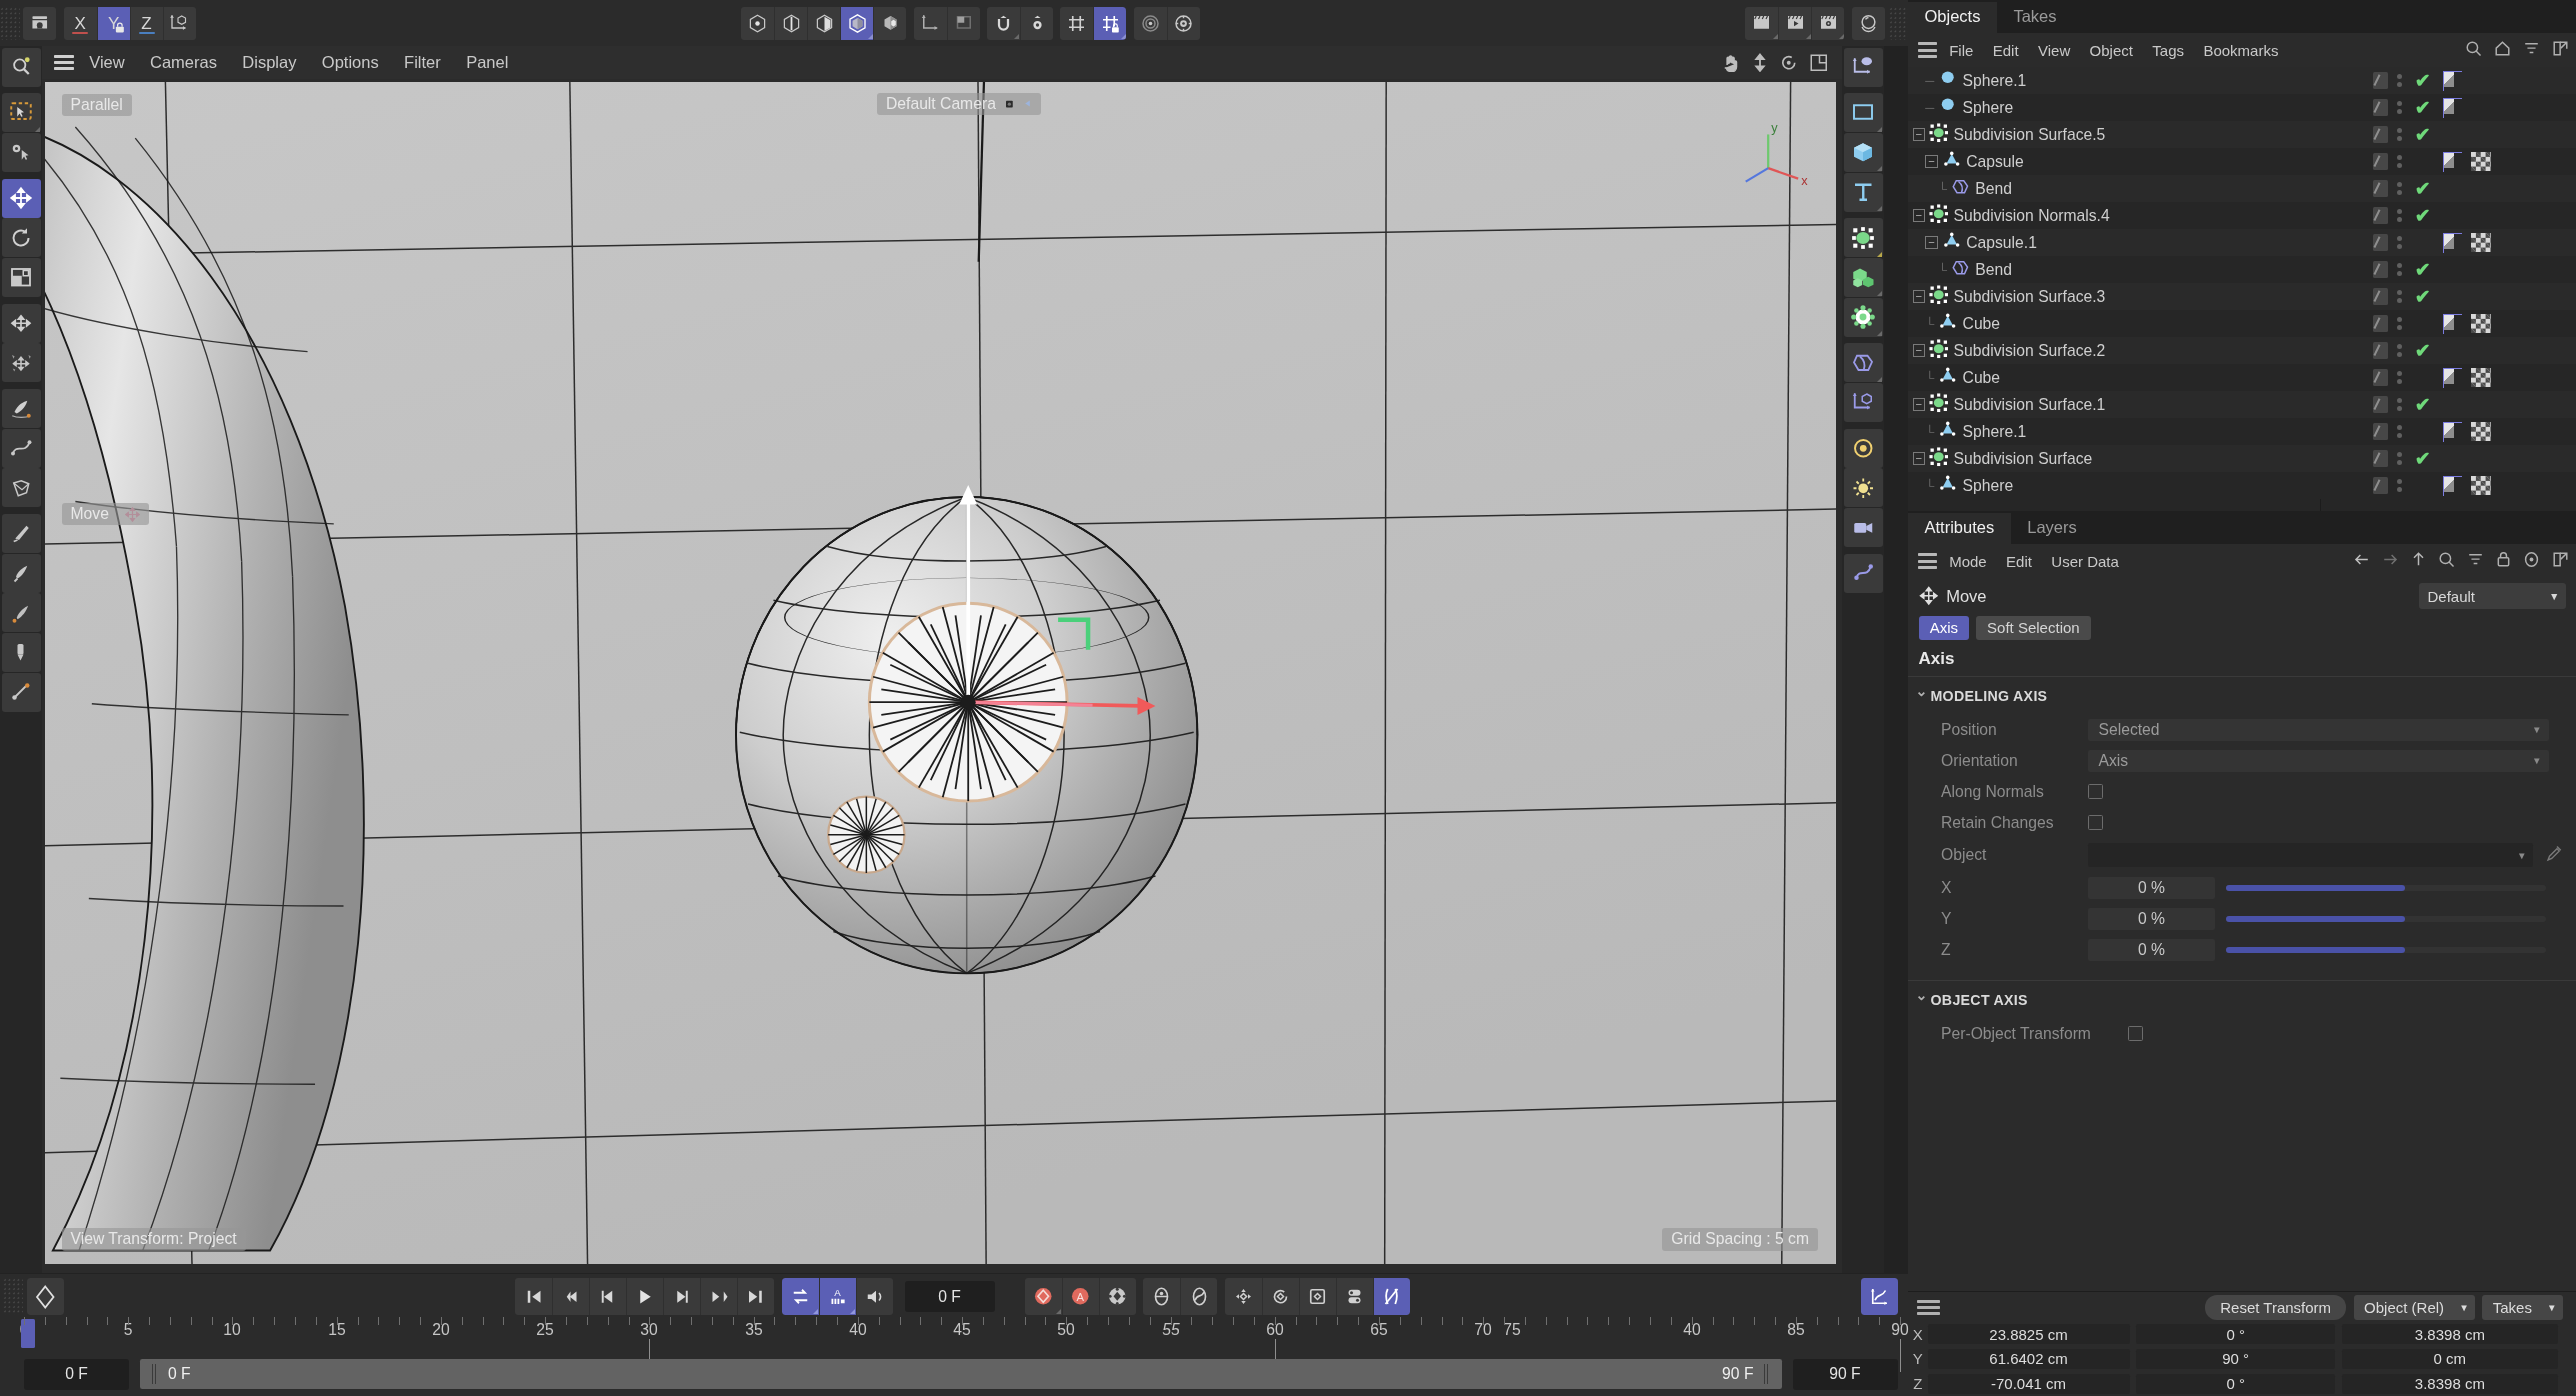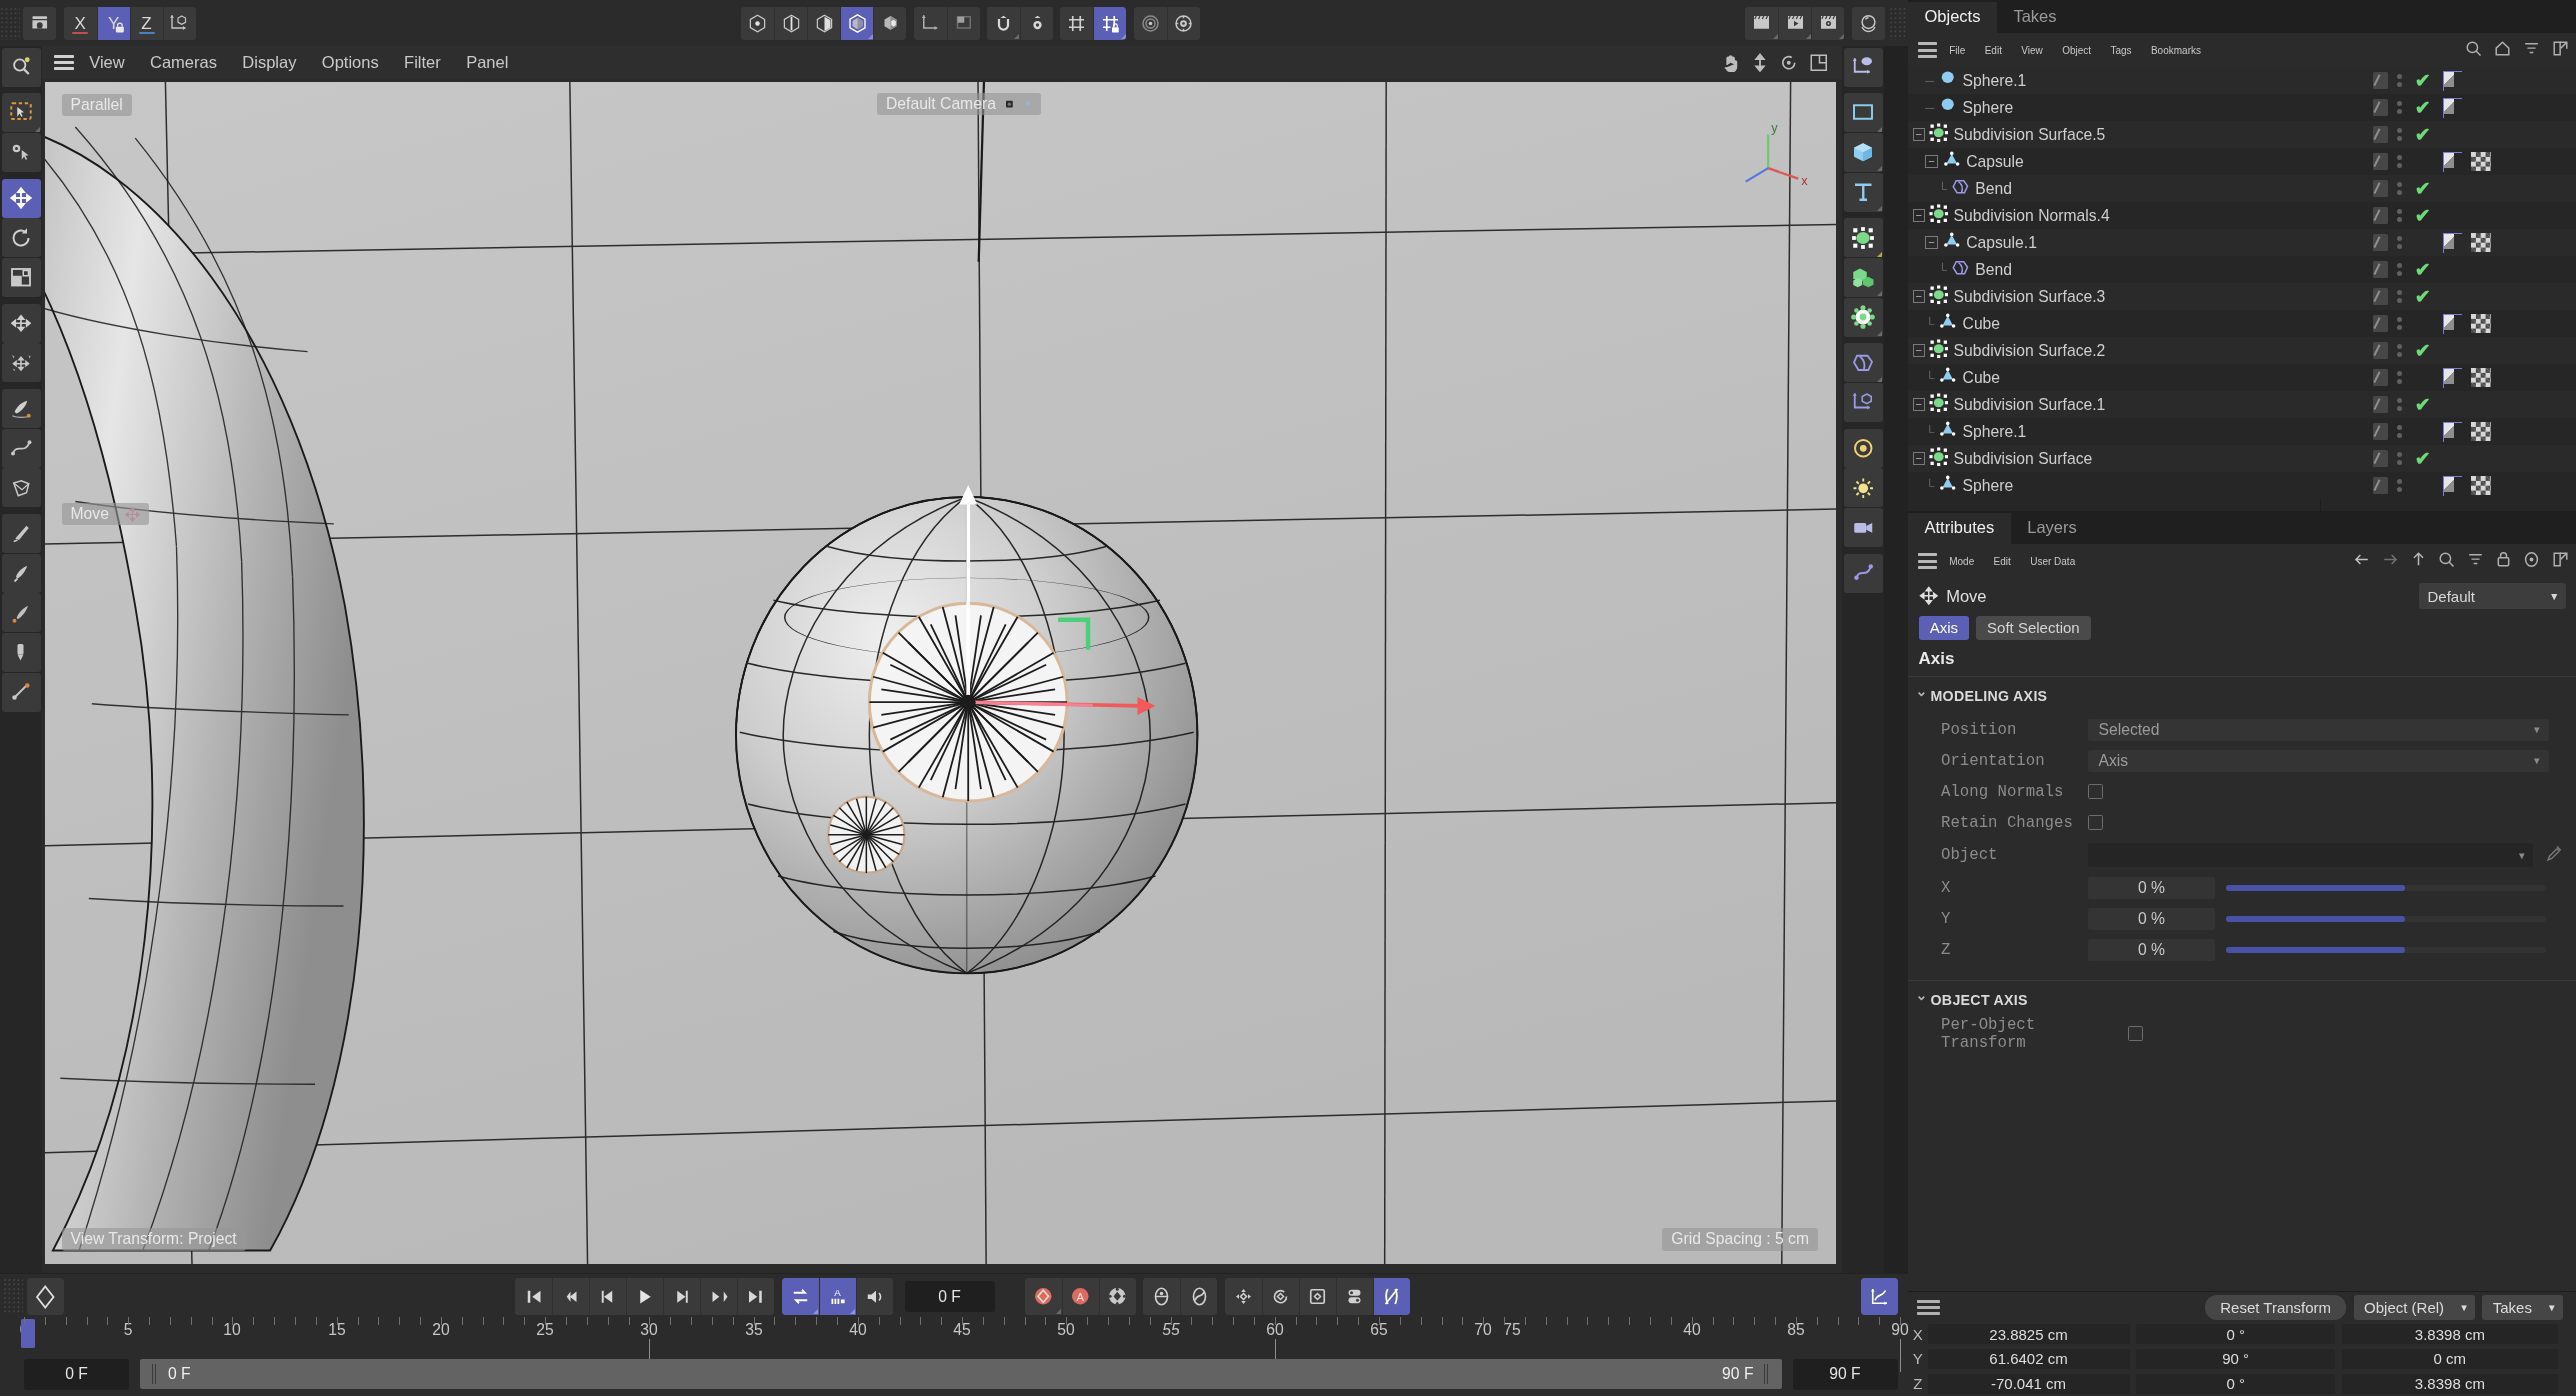--- a/index.html
+++ b/index.html
@@ -52,21 +52,21 @@
   
   .rpanel { position:absolute; left:1908px; top:0; width:668px; height:1397px; background:#2b2b2b; }
 
   .tabrow { height:33px; background:#1f1f1f; display:flex; align-items:flex-end; }
   .tab { padding:5.2px 16.5px 6.7px 16.5px; font-size:16.5px; color:#9a9a9a; cursor:pointer; }
   .tab.active { background:#2b2b2b; color:#f0f0f0; }
 
   .menurow { height:34px; background:#2b2b2b; display:flex; align-items:center; padding-left:7.5px; position:relative; }
   .menurow .burger { width:24px; height:16.5px; display:flex; flex-direction:column; justify-content:space-between; padding:0.7px 2.2px; cursor:pointer; }
   .menurow .burger i { display:block; height:3px; background:#b8b8b8; border-radius:0.7px; }
-  .menurow .mi { color:#c9c9c9; font-size:10px; padding:0 9.7px; cursor:pointer; }
+  .menurow .mi { color:#c9c9c9; font-size:15px; padding:0 9.7px; cursor:pointer; }
   .menurow .icons { position:absolute; right:7.5px; display:flex; align-items:center; gap:12px; }
 
   
   .tree { background:#262626; height:444px; overflow:hidden; position:relative; }
   .trow { display:flex; align-items:center; height:27px; padding-left:4.5px; position:relative; }
   .trow:nth-child(odd) { background:#2a2a2a; }
   .trow:nth-child(even) { background:#262626; }
   .tname { color:#cfcfcf; font-size:15.7px; margin-left:5.2px; white-space:nowrap; }
   .tcols { position:absolute; right:0; top:0; height:27px; display:flex; align-items:center; }
   .colsep { position:absolute; left:412px; top:0; width:0.7px; height:100%; background:#1c1c1c; }
@@ -91,21 +91,21 @@
   .a-tool .nm { color:#e0e0e0; font-size:16.5px; margin-left:8.2px; }
   .a-sel { margin-left:auto; width:147px; height:25.5px; background:#3d3d3d; border-radius:3px; display:flex; align-items:center; justify-content:space-between; padding:0 6px 0 9px; color:#d8d8d8; font-size:15px; cursor:pointer; }
   .a-pills { display:flex; gap:6.7px; padding:1.5px 10.5px 7.5px 10.5px; }
   .pill { padding:3.7px 11.2px; border-radius:3px; font-size:15px; color:#d5d5d5; background:#4a4a4a; cursor:pointer; }
   .pill.active { background:#5b5fb5; color:#fff; }
   .a-title { color:#e8e8e8; font-size:17px; font-weight:bold; padding:1.5px 10.5px 7.5px 10.5px; }
   .sect { border-top:0.7px solid #3a3a3a; padding:10.5px 0 4.5px 0; }
   .sect-h { color:#dadada; font-size:14.2px; font-weight:bold; letter-spacing:0.3px; padding-left:22.5px; position:relative; margin-bottom:10.5px; }
   .sect-h::before { content:"⌄"; position:absolute; left:7.5px; top:-4.5px; font-size:14.2px; color:#b0b0b0; }
   .frow { display:flex; align-items:center; height:31px; padding-left:33px; }
-  .flbl { color:#8c8c8c; font-size:15.7px; width:147px;font-family:Liberation Mono, monospace; }
+  .flbl { color:#8c8c8c; font-size:15.7px; width:147px; }
   .fdrop { flex:1; margin-right:27px; height:22.5px; background:#343434; border-radius:2.2px; display:flex; align-items:center; padding:0 7.5px 0 10.5px; color:#9b9b9b; font-size:15.7px; cursor:pointer; }
   .fdrop .car { margin-left:auto; color:#8a8a8a; font-size:9.7px; }
   .cbox { width:15px; height:15px; border:1.5px solid #6c6c6c; border-radius:1.5px; background:#2e2e2e; cursor:pointer; }
   .numbox { width:127px; height:22.5px; background:#343434; border-radius:2.2px; display:flex; align-items:center; justify-content:center; color:#cacaca; font-size:15.7px; cursor:text; }
   .slide { flex:1; height:6px; background:#333; margin:0 30px 0 10.5px; border-radius:3px; position:relative; cursor:pointer; }
   .slide i { position:absolute; left:0; top:0; height:100%; width:56%; background:#4a52a8; border-radius:3px; display:block; }
   .objfield { flex:1; margin-right:12px; height:24px; background:#252525; border-radius:2.2px; display:flex; align-items:center; padding-right:6px; cursor:text; }
   .objfield .car { margin-left:auto; color:#8a8a8a; font-size:9.7px; }
 
   

